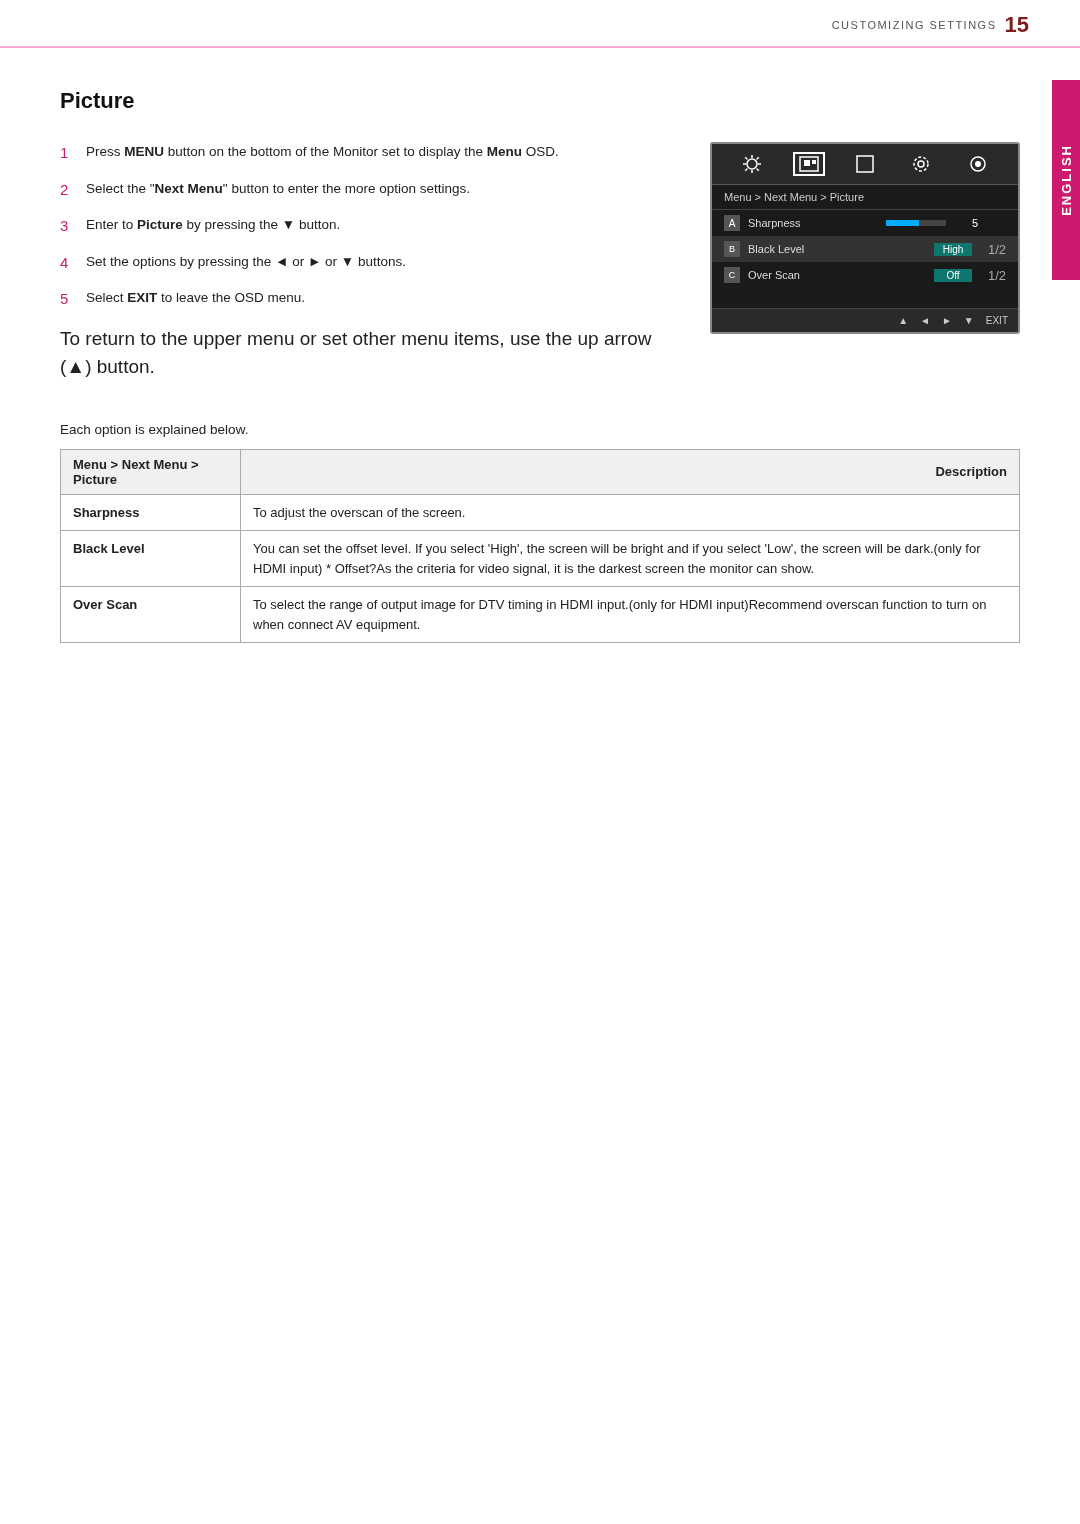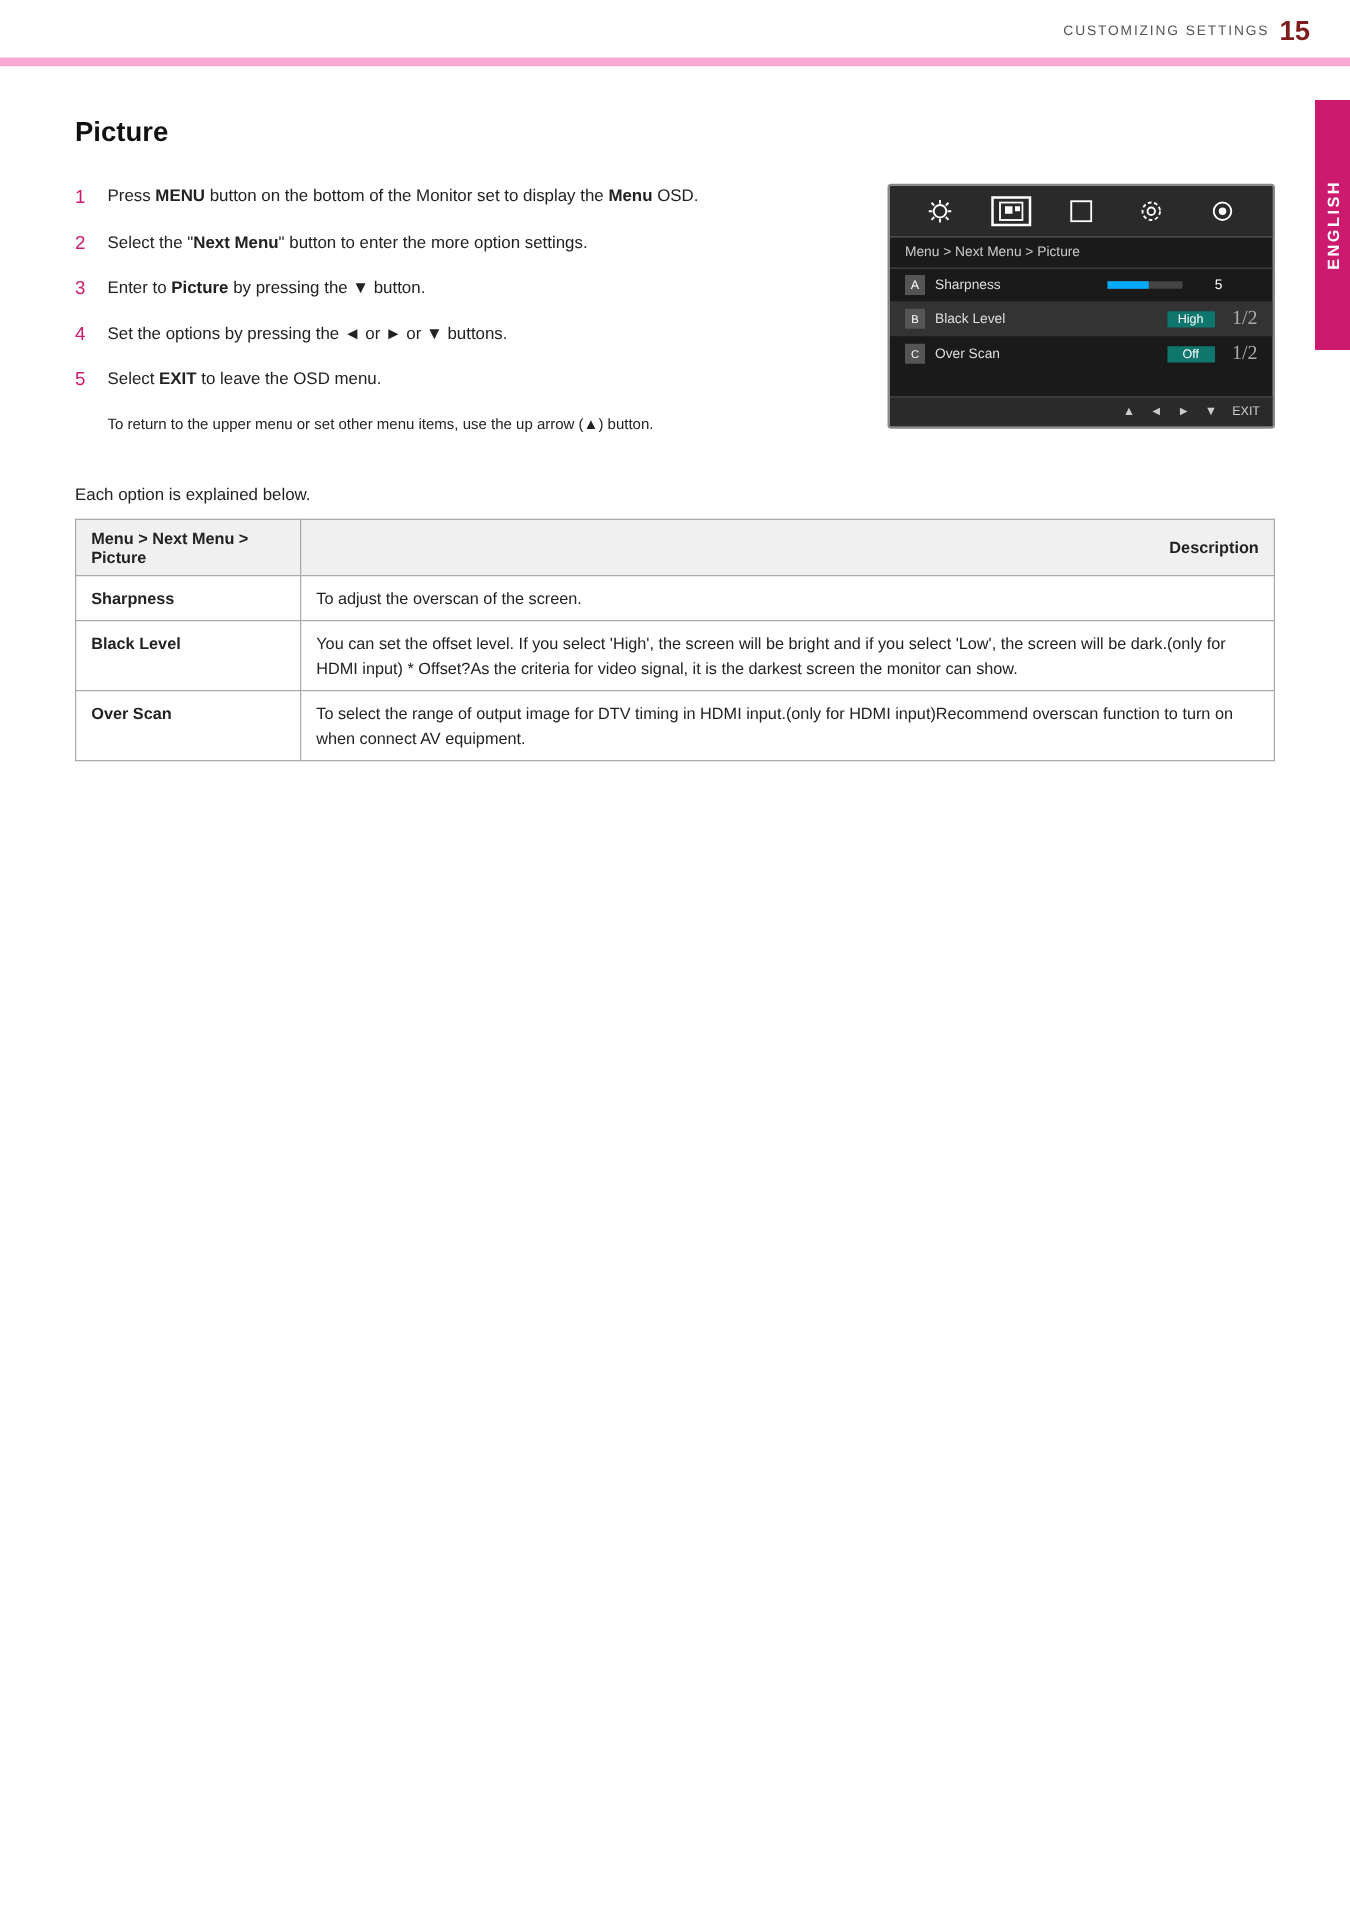--- a/index.html
+++ b/index.html
@@ -11,22 +11,22 @@
       font-size: 14px;
       color: #222;
       position: relative;
     }
 
     
     .header {
       display: flex;
       justify-content: flex-end;
       align-items: center;
-      padding: 12px 32px 8px 40px;
-      border-bottom: 7px solid #f9a8d4;
+      padding: 12px 51px 8px 40px;
+      border-bottom: 2px solid #f9a8d4;
     }
     .header-text {
       font-size: 11px;
       letter-spacing: 1.5px;
       color: #555;
       text-transform: uppercase;
     }
     .header-num {
       font-size: 22px;
       font-weight: bold;
@@ -96,22 +96,21 @@
       font-weight: normal;
       min-width: 16px;
       flex-shrink: 0;
     }
     .instruction-text b {
       font-weight: bold;
       margin-top: 30px;
     }
     .instruction-sub {
       margin-top: 6px;
-      margin-left: 26px;
-      font-size: 12px;
+      font-size: 19px;
       line-height: 1.5;
     }
 
     
     .osd-container {
       width: 310px;
       flex-shrink: 0;
       border: 2px solid #888;
       background: #1a1a1a;
       border-radius: 3px;
@@ -191,24 +190,23 @@
     .osd-item-tag {
       background: #0f766e;
       color: #fff;
       font-size: 10px;
       padding: 1px 5px;
       min-width: 38px;
       text-align: center;
     }
     .osd-item-frac {
       color: #aaa;
-      font-size: 16px;
+      font-size: 13px;
       min-width: 20px;
       text-align: right;
-      font-family: Liberation Serif, serif;
     }
     .osd-footer {
       display: flex;
       justify-content: flex-end;
       padding: 6px 10px;
       background: #2a2a2a;
       border-top: 1px solid #444;
       gap: 12px;
     }
     .osd-footer span {

